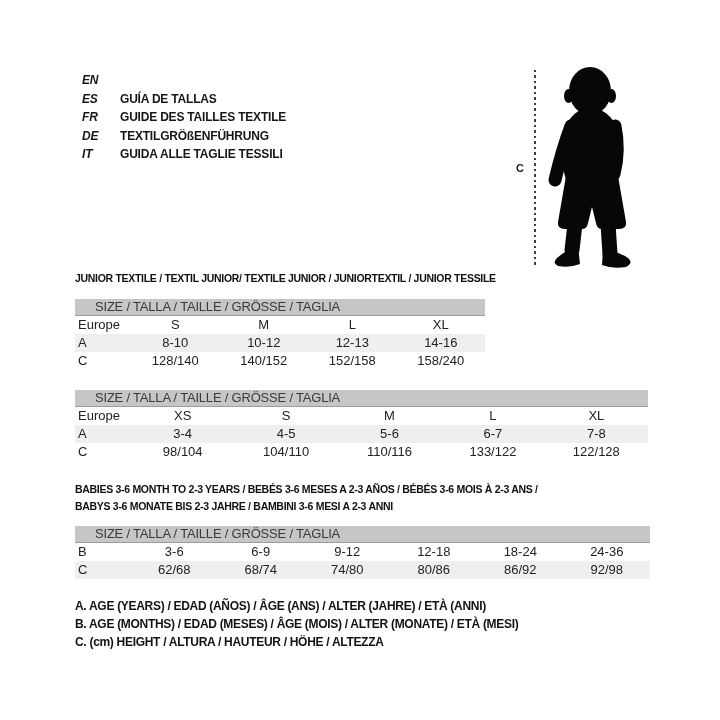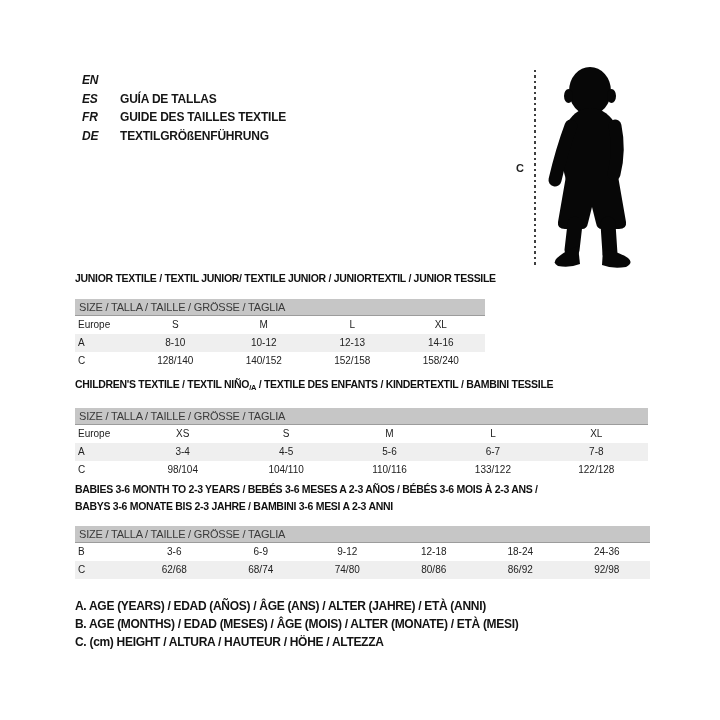--- a/index.html
+++ b/index.html
@@ -31,22 +31,22 @@
   .sec-title{font-size:10.5px;font-weight:700;letter-spacing:-0.3px;
     line-height:14px;color:#101010;white-space:nowrap;}
   .sec2 .sec-title{line-height:17px;}
   .sub{font-size:7.5px;vertical-align:-2px;}
   .tbl{margin-top:14px;}
   .sec1 .tbl{margin-top:13px;}
   .sec2 .tbl{margin-top:11px;}
   .tbl0{width:410px;} .tbl1{width:573px;} .tbl2{width:575px;}
   .tbl-header{height:16px;line-height:16px;background:#c6c6c6;
     border-bottom:1px solid #9c9c9c;
-    padding-left:4px;font-size:11px;color:#3a3a3a;letter-spacing:-0.2px;}
-  .trow{display:flex;height:18px;line-height:18px;font-size:10px;color:#222;}
+    padding-left:20px;font-size:13px;color:#3a3a3a;letter-spacing:-0.2px;}
+  .trow{display:flex;height:18px;line-height:18px;font-size:13px;color:#222;}
   .trow.striped{background:#efefef;}
   .tlabel{width:56px;padding-left:3px;box-sizing:border-box;text-align:left;}
   .tcell{flex:1;text-align:center;}
 
   
   .footnotes{position:absolute;left:75px;top:597px;}
   .footnote{font-size:12px;font-weight:700;letter-spacing:-0.3px;
     line-height:18px;color:#131313;white-space:nowrap;}
 </style>
 </head>
@@ -60,20 +60,24 @@
       <span class="lang-code">ES</span>
       <span class="lang-label">GUÍA DE TALLAS</span>
     </div>
     <div class="lang-row">
       <span class="lang-code">FR</span>
       <span class="lang-label">GUIDE DES TAILLES TEXTILE</span>
     </div>
     <div class="lang-row">
       <span class="lang-code">DE</span>
       <span class="lang-label">TEXTILGRÖßENFÜHRUNG</span>
+    </div>
+    <div class="lang-row">
+      <span class="lang-code">IT</span>
+      <span class="lang-label">GUIDA ALLE TAGLIE TESSILI</span>
     </div>
   </div>
 
 <div class="figure">
   <div class="dash-line"></div>
   <div class="measure-label">C</div>
   <svg class="toddler" viewBox="0 0 104 210" width="104" height="210" aria-hidden="true">
     <g fill="#070707" stroke="none">
       <ellipse cx="48" cy="27" rx="21" ry="24"></ellipse>
       <ellipse cx="26.5" cy="32" rx="4.5" ry="7"></ellipse>
@@ -116,21 +120,20 @@
         <div class="trow">
           <div class="tlabel">C</div>
           <div class="tcell">128/140</div>
           <div class="tcell">140/152</div>
           <div class="tcell">152/158</div>
           <div class="tcell">158/240</div>
         </div>
       </div>
     </div>
     <div class="sec sec1">
-      <div class="sec-title"><span>CHILDREN'S TEXTILE / TEXTIL NIÑO</span><span class="sub">/A</span><span> / TEXTILE DES ENFANTS / KINDERTEXTIL / BAMBINI TESSILE</span></div>
       <div class="tbl tbl1">
         <div class="tbl-header">SIZE / TALLA / TAILLE / GRÖSSE / TAGLIA</div>
         <div class="trow">
           <div class="tlabel">Europe</div>
           <div class="tcell">XS</div>
           <div class="tcell">S</div>
           <div class="tcell">M</div>
           <div class="tcell">L</div>
           <div class="tcell">XL</div>
         </div>

